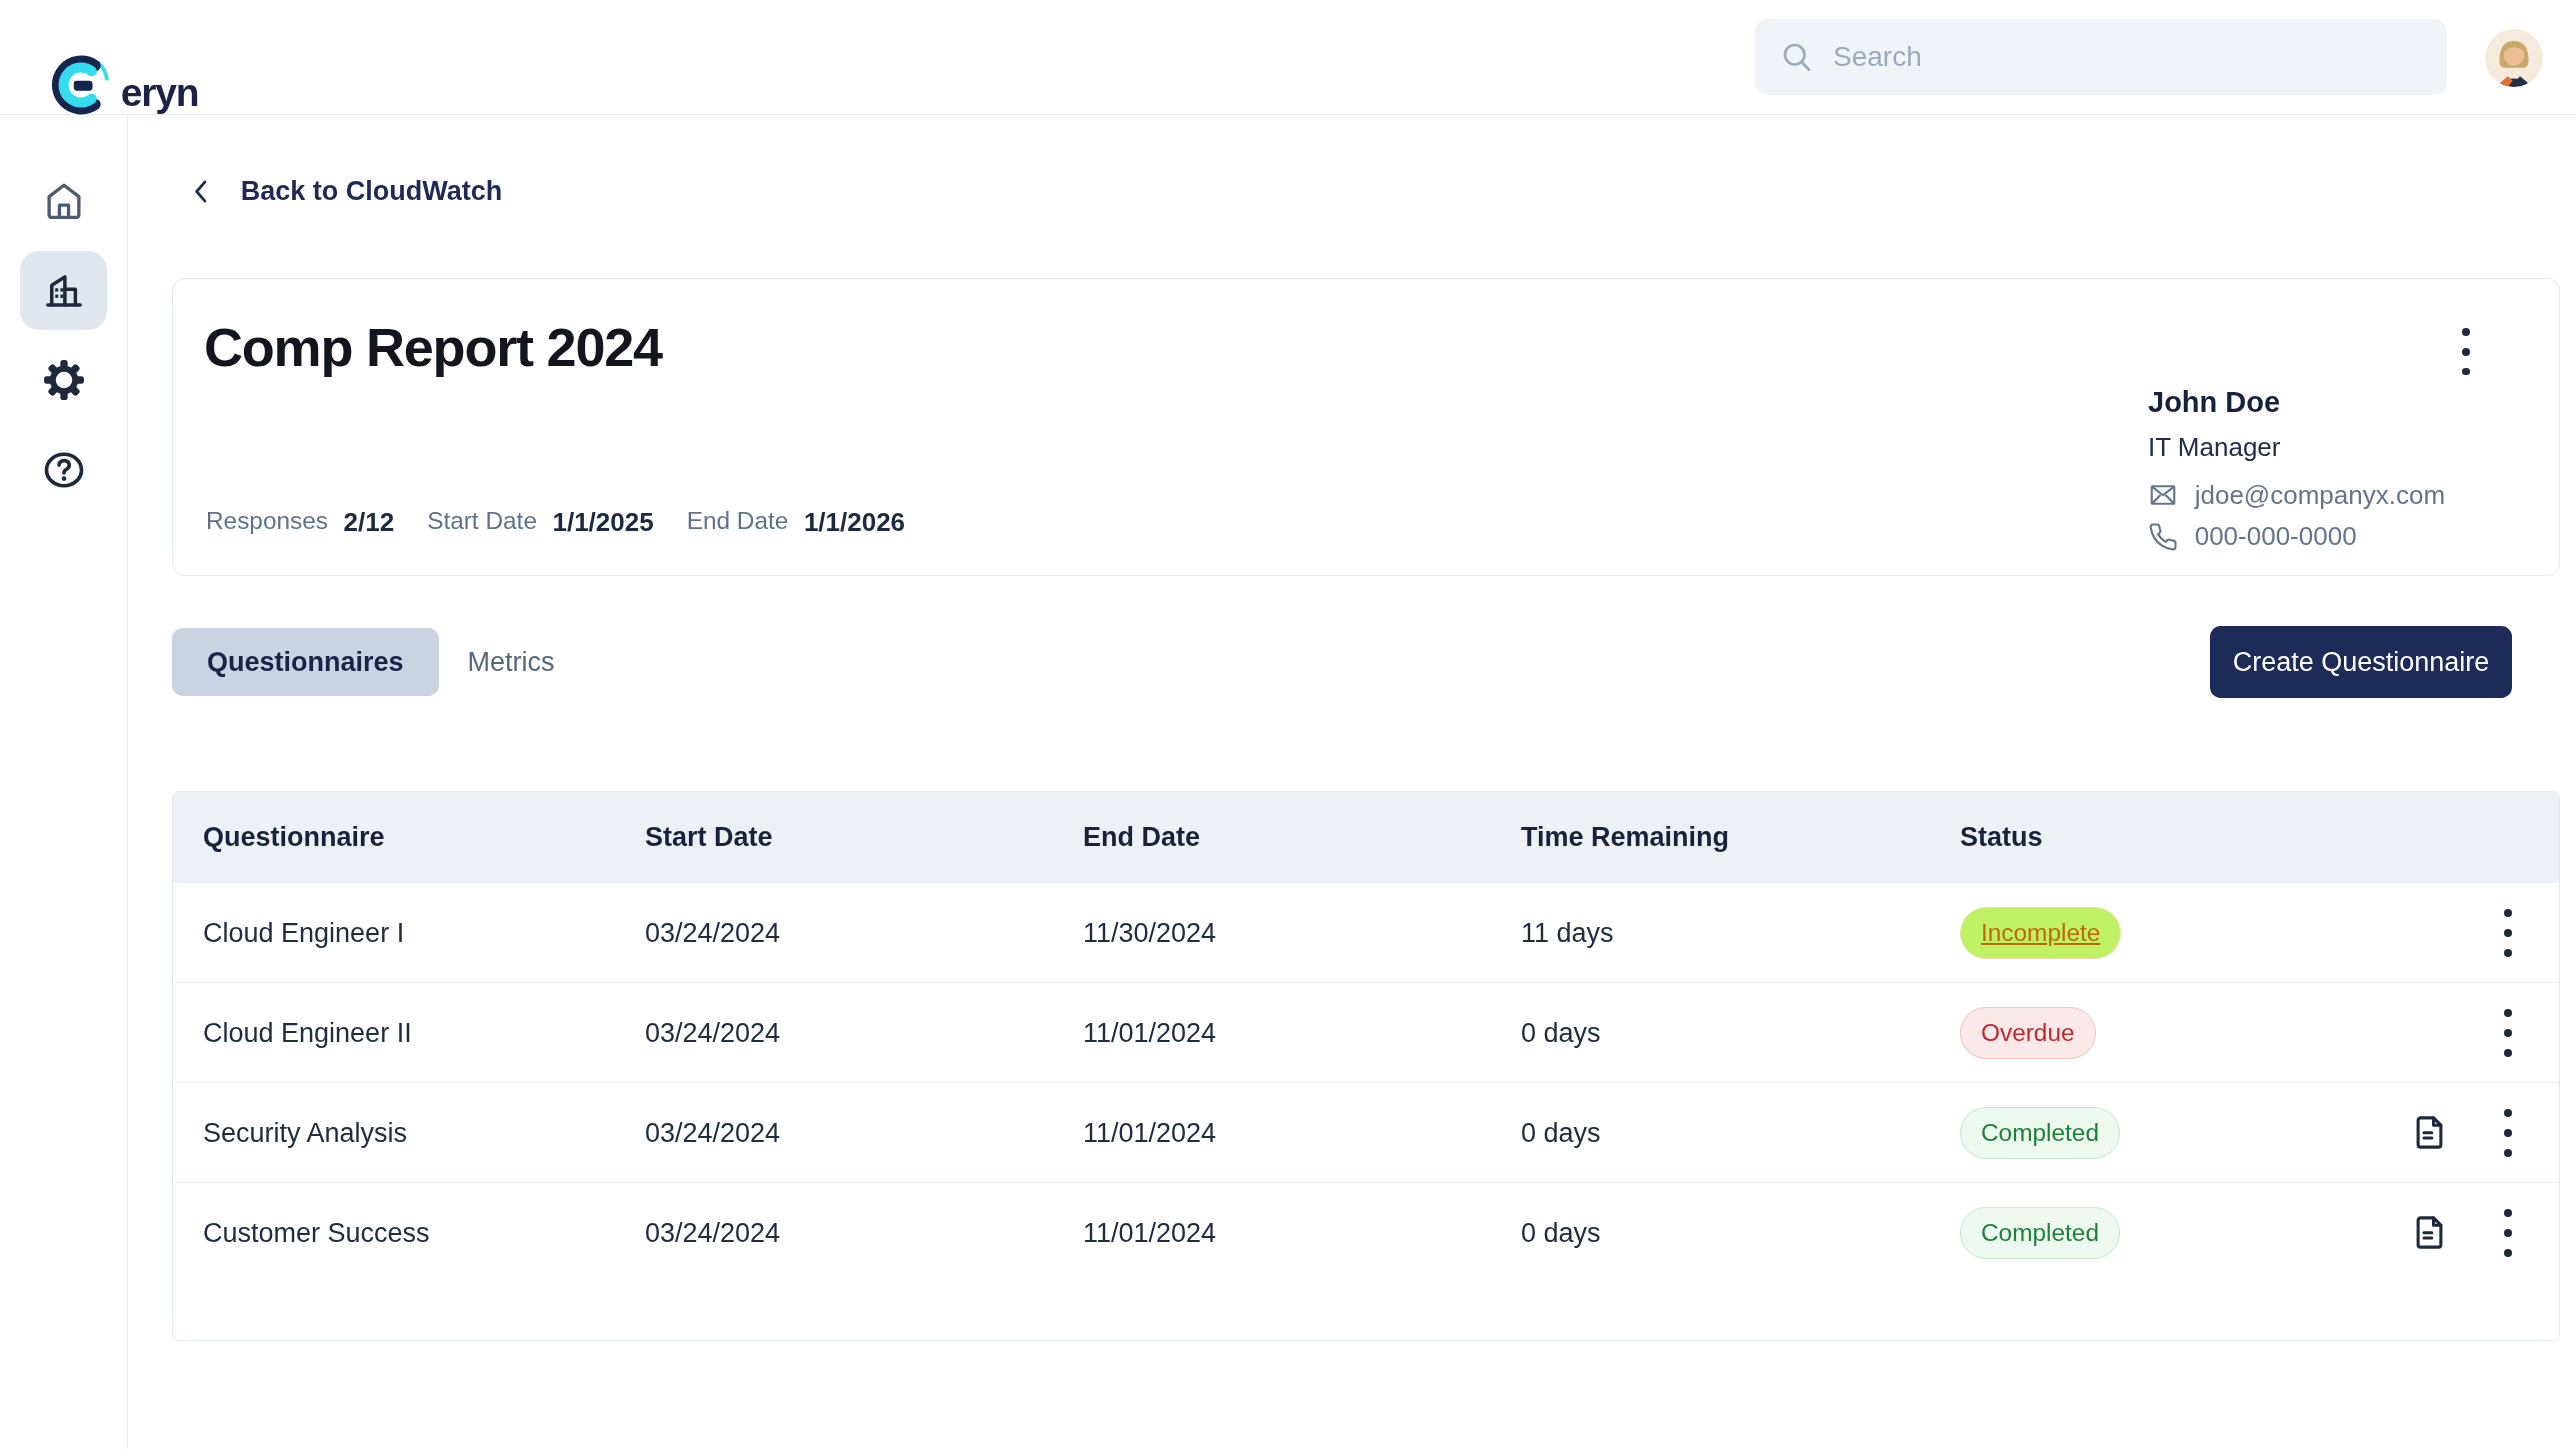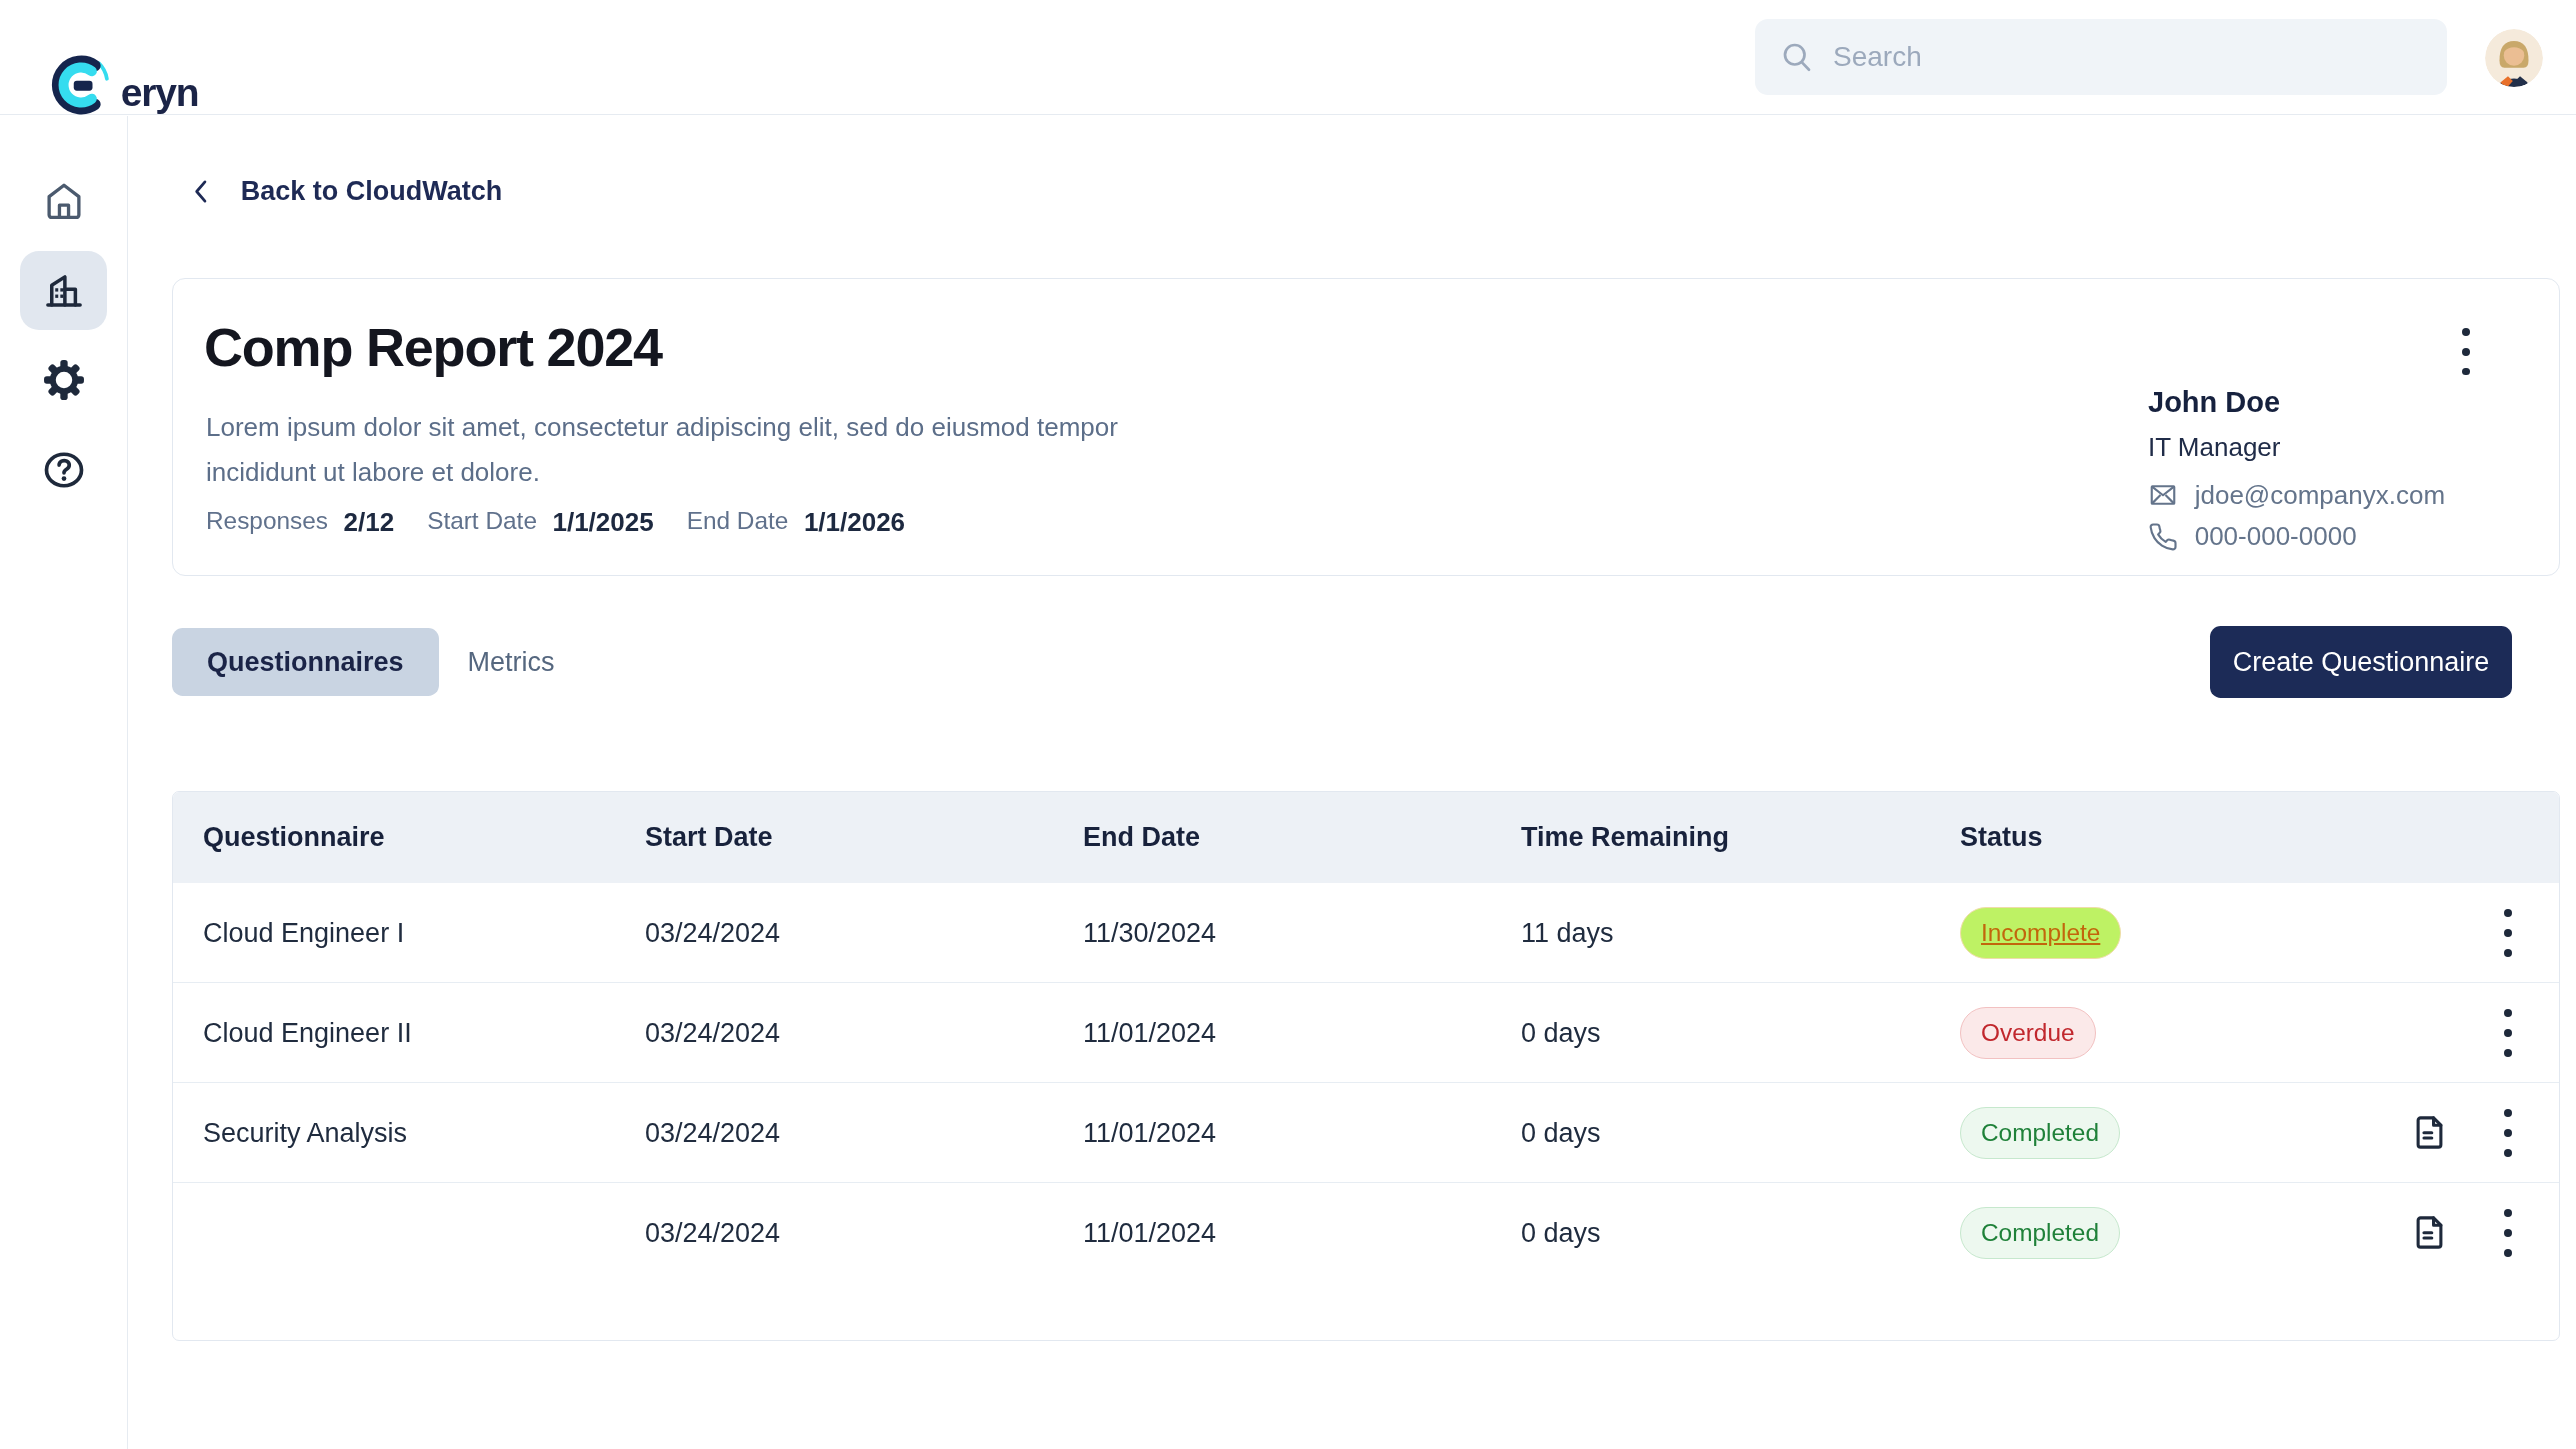--- a/index.html
+++ b/index.html
@@ -178,21 +178,20 @@
 
 <div class="back">
   <svg viewBox="0 0 24 24" fill="none" stroke="#1E2A55" stroke-width="2" stroke-linecap="round" stroke-linejoin="round">
     <polyline points="14.5 5 8.5 12 14.5 19"></polyline>
   </svg>
   <span class="back-label">Back to CloudWatch</span>
 </div>
 
 <section class="report-card">
   <h1 class="report-title">Comp Report 2024</h1>
-  <p class="report-desc">Lorem ipsum dolor sit amet, consectetur adipiscing elit, sed do eiusmod tempor incididunt ut labore et dolore.</p>
 
   <div class="report-meta">
     <div class="meta-pair">
       <span class="meta-label">Responses</span>
       <span class="meta-value">2/12</span>
     </div>
     <div class="meta-pair">
       <span class="meta-label">Start Date</span>
       <span class="meta-value">1/1/2025</span>
     </div>
@@ -299,20 +298,21 @@
     <div class="row-kebab">
         <div class="kebab">
           <i></i>
           <i></i>
           <i></i>
         </div>
       </div>
   </div>
 
   <div class="trow">
+    <span class="td c1">Customer Success</span>
     <span class="td c2">03/24/2024</span>
     <span class="td c3">11/01/2024</span>
     <span class="td c4">0 days</span>
     <span class="td c5">
         <span class="badge badge--completed">Completed</span>
       </span>
     <svg class="row-file" viewBox="0 0 24 24" fill="none" stroke="#1E293B" stroke-width="1.9" stroke-linejoin="round" stroke-linecap="round">
       <path d="M14.5 3 H6.5 A1.5 1.5 0 0 0 5 4.5 v15 A1.5 1.5 0 0 0 6.5 21 h11 A1.5 1.5 0 0 0 19 19.5 V7.5 Z"></path>
       <path d="M14.5 3 v4.5 H19"></path>
       <line x1="8.6" y1="12.2" x2="13.4" y2="12.2"></line>

